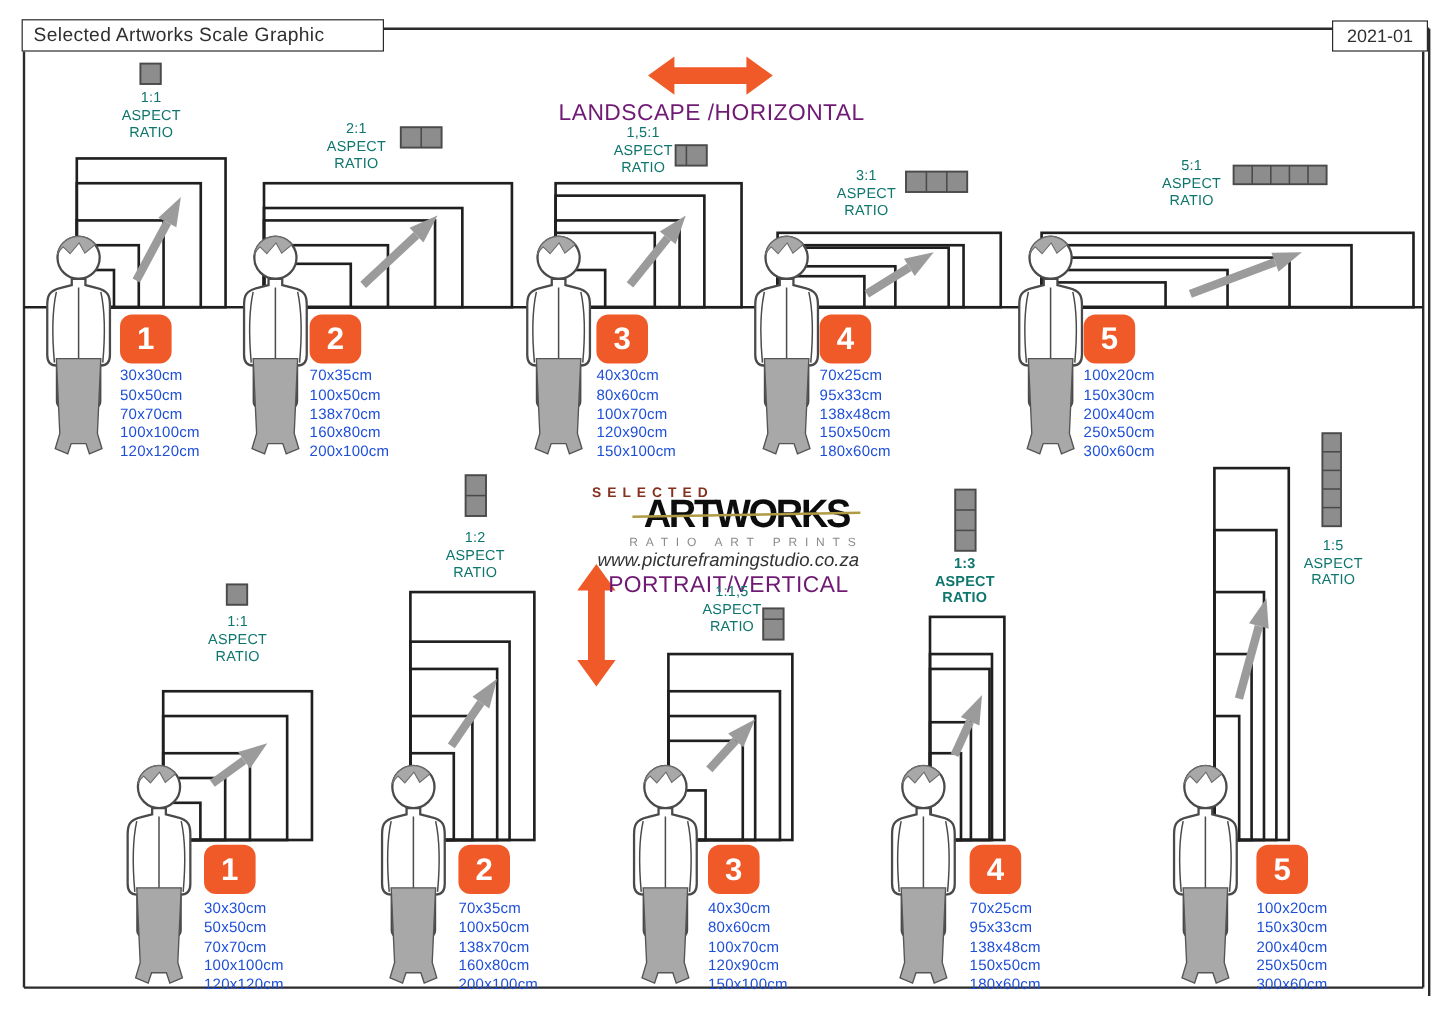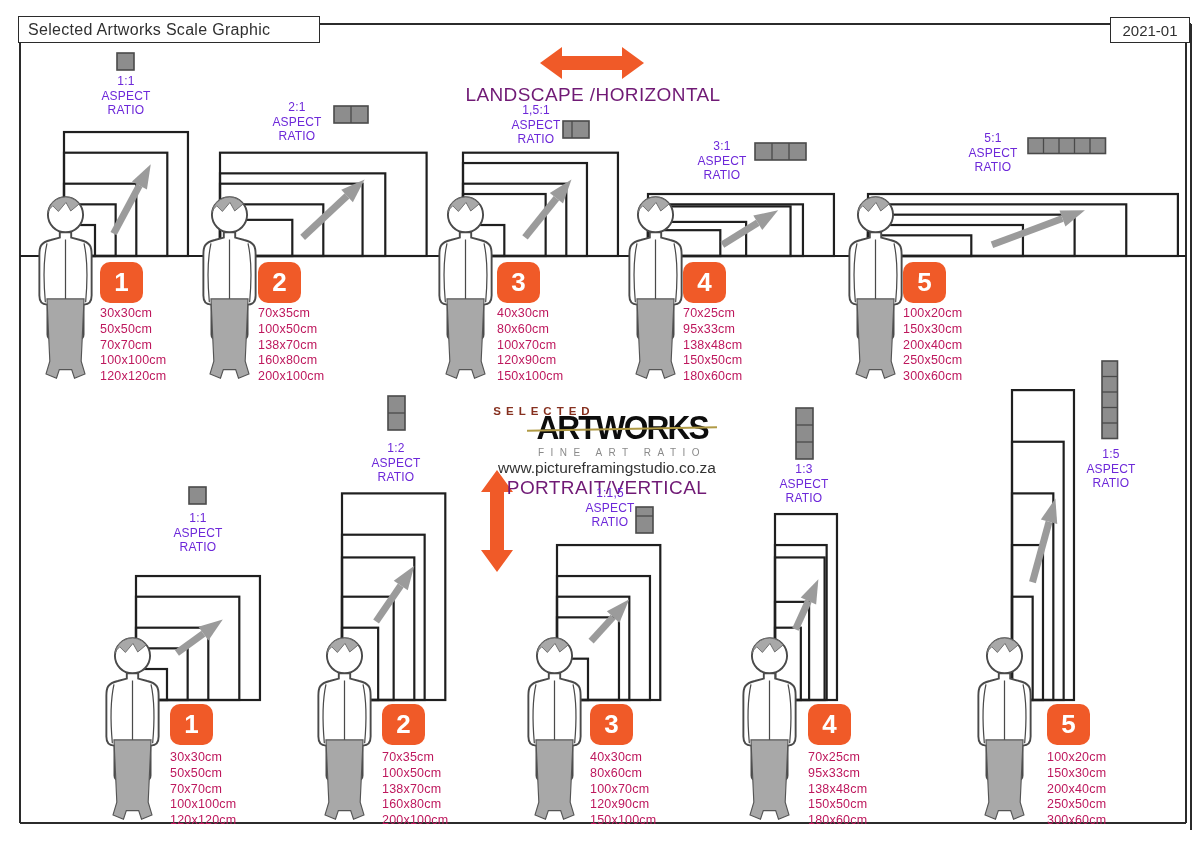--- a/index.html
+++ b/index.html
@@ -10,33 +10,33 @@
            align-items:center;box-sizing:border-box;}
   .hdr-left{left:18px;top:16px;width:302px;height:27px;padding-left:9px;font-size:16px;
             letter-spacing:.3px;color:#303030;}
   .hdr-center{left:455px;top:17px;width:293px;height:26px;justify-content:center;gap:5px;}
   .hdr-center .main{font-size:15.5px;color:#303030;}
   .hdr-center .sub{font-size:11px;color:#303030;}
   .hdr-right{left:1110px;top:17px;width:80px;height:26px;justify-content:center;font-size:15px;color:#303030;text-align:right;}
   .dir-label{position:absolute;font-size:19px;letter-spacing:.4px;color:#701a75;
              transform:translateX(-50%);white-space:nowrap;}
   .ratio-label{position:absolute;width:120px;text-align:center;font-size:12px;line-height:14.5px;
-               color:#6d28d9;letter-spacing:.2px;transform:translateX(-50%);}
+               color:#0f766e;letter-spacing:.2px;transform:translateX(-50%);}
   .badge{position:absolute;width:43px;height:41px;border-radius:10px;color:#fff;font-size:26px;
          font-weight:bold;display:flex;align-items:center;justify-content:center;}
-  .size-list{position:absolute;font-size:12.5px;line-height:15.8px;color:#be185d;letter-spacing:.2px;}
+  .size-list{position:absolute;font-size:12.5px;line-height:15.8px;color:#1d4ed8;letter-spacing:.2px;}
   .logo-eyebrow{position:absolute;left:544px;top:405px;transform:translateX(-50%);font-size:11.5px;
                 font-weight:bold;letter-spacing:5px;white-space:nowrap;}
   .logo-name{position:absolute;left:622px;top:409px;transform:translateX(-50%) scaleX(.96);
              font-size:33px;font-weight:bold;letter-spacing:-2px;color:#0d0d0d;white-space:nowrap;}
   .logo-strike{position:absolute;left:527px;top:428px;width:190px;height:2px;transform:rotate(-1deg);}
   .logo-tagline{position:absolute;left:622px;top:447px;transform:translateX(-50%);font-size:10px;
                 letter-spacing:6.5px;color:#8a8a8a;white-space:nowrap;}
   .logo-site{position:absolute;left:607px;top:459px;transform:translateX(-50%);font-size:15.5px;
-             color:#333;white-space:nowrap;}
+             color:#333;white-space:nowrap;font-style:italic;}
 </style>
 </head>
 <body>
 
 <div id="stage">
 
   <svg id="scene" width="1200" height="842" viewBox="0 0 1200 842">
     <defs>
       <symbol id="person" viewBox="0 0 100 200">
         <circle cx="50" cy="24" r="18.5" fill="#ffffff" stroke="#4a4a4a" stroke-width="2"></circle>
@@ -236,21 +236,21 @@
   </div>
   <div class="hdr-box hdr-right">
     <span>2021-01</span>
   </div>
 
   <div class="dir-label" style="left:593px;top:84px;">LANDSCAPE /HORIZONTAL</div>
 
   <div class="logo-eyebrow" style="color: rgb(134, 48, 31);">SELECTED</div>
   <div class="logo-name">ARTWORKS</div>
   <div class="logo-strike" style="background: rgb(176, 154, 69);"></div>
-  <div class="logo-tagline">FINE ART RATIO</div>
+  <div class="logo-tagline">RATIO ART PRINTS</div>
   <div class="logo-site">www.pictureframingstudio.co.za</div>
   <div class="dir-label" style="left:607px;top:477px;">PORTRAIT/VERTICAL</div>
 
   <div id="labels">
       <div class="ratio-label" style="left: 126px; top: 74px;">
         <div>1:1</div>
         <div>ASPECT</div>
         <div>RATIO</div>
       </div>
       <div class="badge" style="left: 100px; top: 262px; background: rgb(240, 90, 40);">1</div>
@@ -345,21 +345,21 @@
         <div>RATIO</div>
       </div>
       <div class="badge" style="left: 590px; top: 704px; background: rgb(240, 90, 40);">3</div>
       <div class="size-list" style="left: 590px; top: 750px;">
         <div>40x30cm</div>
         <div>80x60cm</div>
         <div>100x70cm</div>
         <div>120x90cm</div>
         <div>150x100cm</div>
       </div>
-      <div class="ratio-label" style="left: 804px; top: 462px;">
+      <div class="ratio-label" style="left: 804px; top: 462px; font-weight: bold;">
         <div>1:3</div>
         <div>ASPECT</div>
         <div>RATIO</div>
       </div>
       <div class="badge" style="left: 808px; top: 704px; background: rgb(240, 90, 40);">4</div>
       <div class="size-list" style="left: 808px; top: 750px;">
         <div>70x25cm</div>
         <div>95x33cm</div>
         <div>138x48cm</div>
         <div>150x50cm</div>

